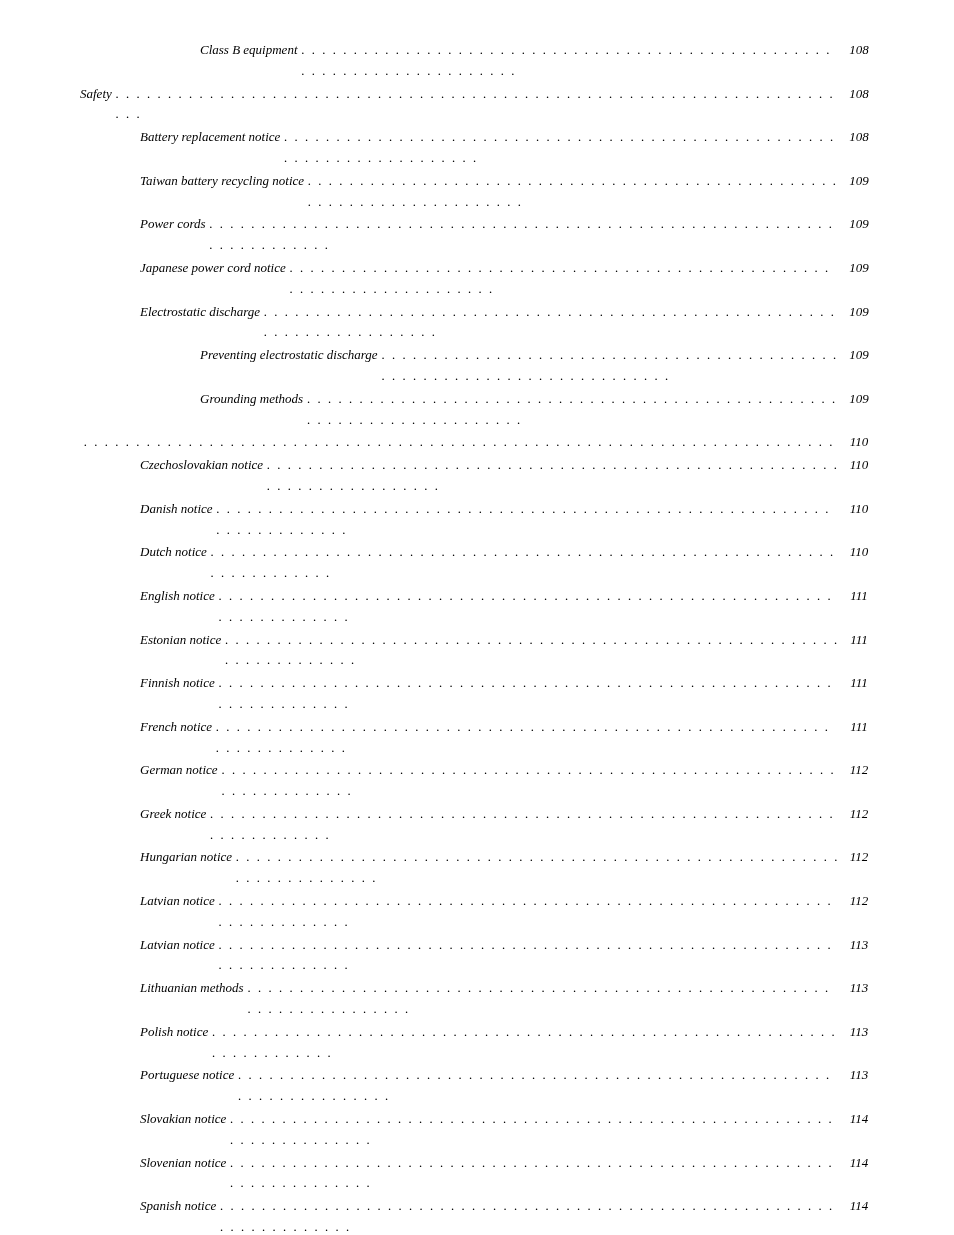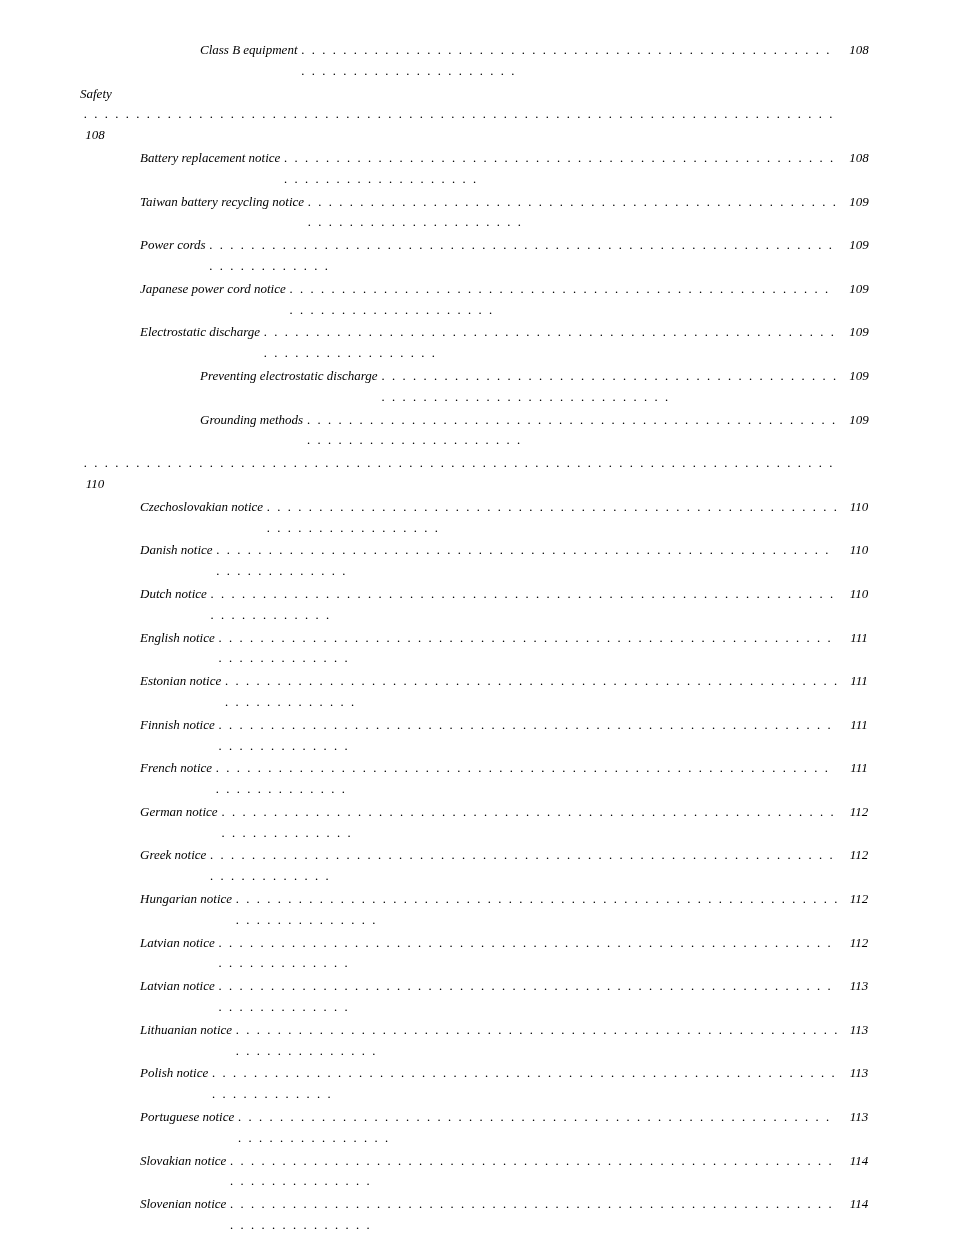--- a/index.html
+++ b/index.html
@@ -47,21 +47,20 @@
       flex-shrink: 0;
       min-width: 30px;
       text-align: center;
     }
 
     .indent-1 { padding-left: 60px; }
     .indent-2 { padding-left: 120px; }
 
     .section-main {
       padding-left: 0px;
-      flex-direction: column;
     }
   </style>
 </head>
 <body>
 
 <div class="page-content">
   <div id="toc-container">
       <div class="toc-entry indent-2">
         <span class="toc-label">Class B equipment</span>
         <span class="toc-dots">. . . . . . . . . . . . . . . . . . . . . . . . . . . . . . . . . . . . . . . . . . . . . . . . . . . . . . . . . . . . . . . . . . . . . . . .</span>
@@ -165,21 +164,21 @@
         <span class="toc-label">Latvian notice</span>
         <span class="toc-dots">. . . . . . . . . . . . . . . . . . . . . . . . . . . . . . . . . . . . . . . . . . . . . . . . . . . . . . . . . . . . . . . . . . . . . . . .</span>
         <span class="toc-page">112</span>
       </div>
       <div class="toc-entry indent-1">
         <span class="toc-label">Latvian notice</span>
         <span class="toc-dots">. . . . . . . . . . . . . . . . . . . . . . . . . . . . . . . . . . . . . . . . . . . . . . . . . . . . . . . . . . . . . . . . . . . . . . . .</span>
         <span class="toc-page">113</span>
       </div>
       <div class="toc-entry indent-1">
-        <span class="toc-label">Lithuanian notice</span>
+        <span class="toc-label">Lithuanian methods</span>
         <span class="toc-dots">. . . . . . . . . . . . . . . . . . . . . . . . . . . . . . . . . . . . . . . . . . . . . . . . . . . . . . . . . . . . . . . . . . . . . . . .</span>
         <span class="toc-page">113</span>
       </div>
       <div class="toc-entry indent-1">
         <span class="toc-label">Polish notice</span>
         <span class="toc-dots">. . . . . . . . . . . . . . . . . . . . . . . . . . . . . . . . . . . . . . . . . . . . . . . . . . . . . . . . . . . . . . . . . . . . . . . .</span>
         <span class="toc-page">113</span>
       </div>
       <div class="toc-entry indent-1">
         <span class="toc-label">Portuguese notice</span>

